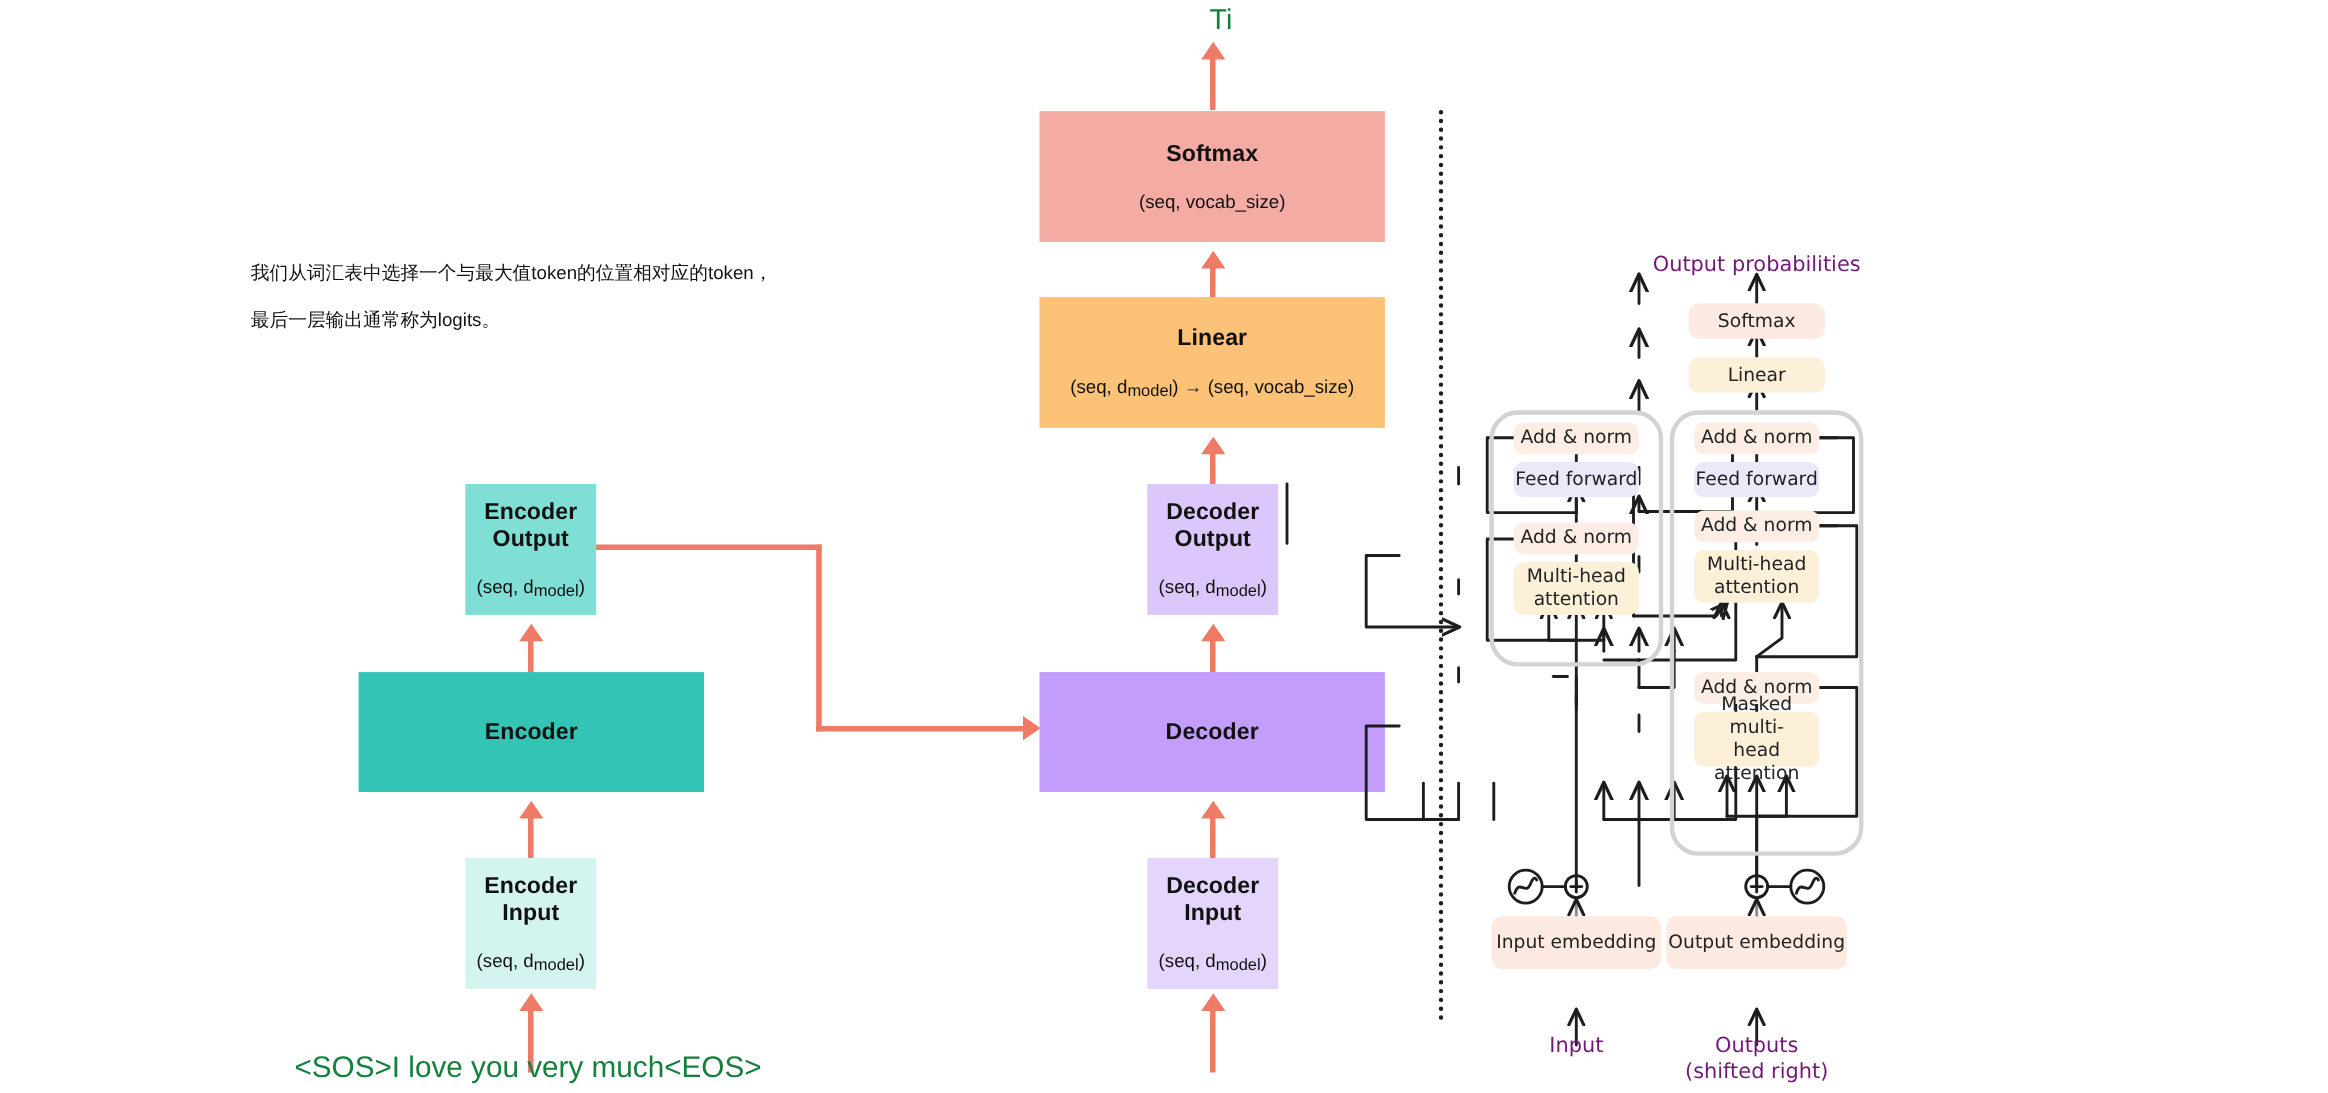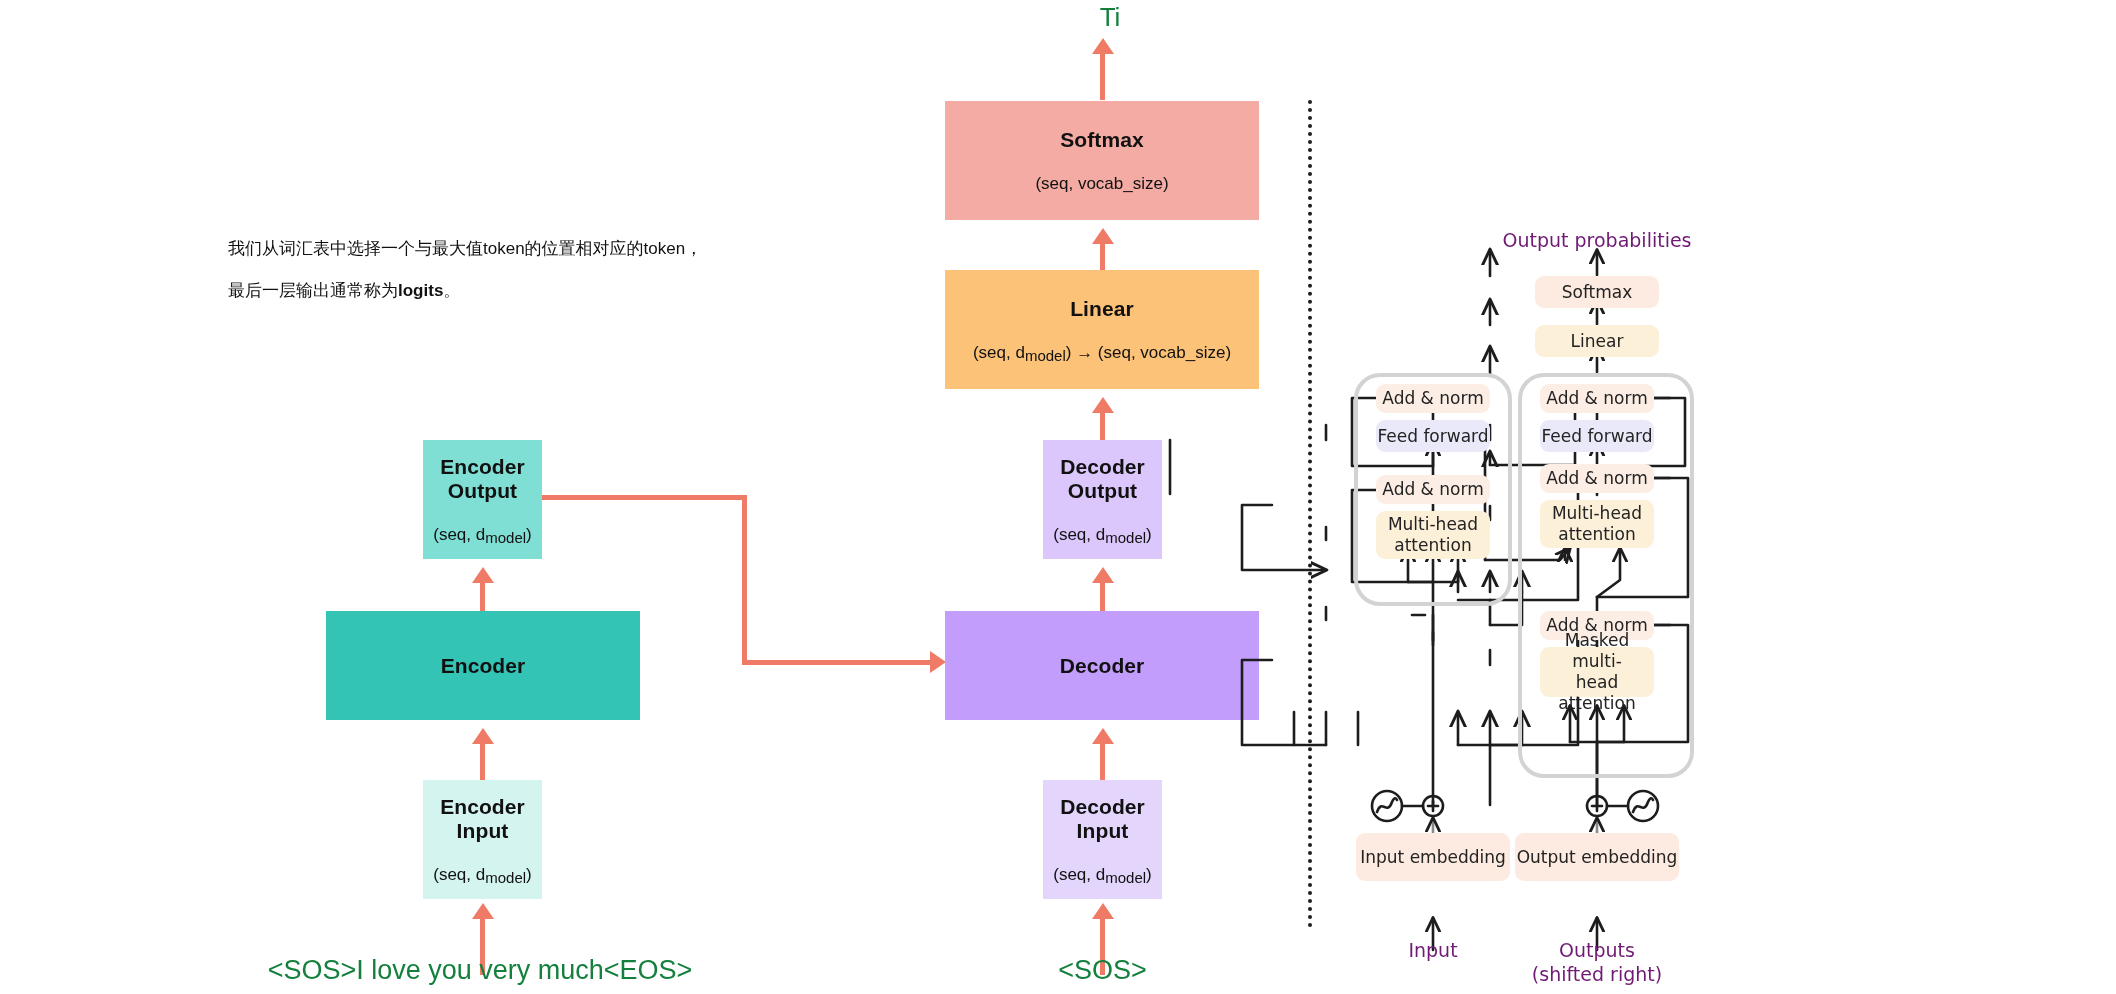--- a/index.html
+++ b/index.html
@@ -19,21 +19,21 @@
   }
   .blk .t1{font-weight:bold;font-size:21px;line-height:24px;letter-spacing:.1px;}
   .blk .t2{font-size:17px;line-height:20px;margin-top:22px;font-weight:400;}
   .blk .t2 sub{font-size:15px;vertical-align:baseline;position:relative;top:3px;}
 
   
   #note{
     position:absolute;left:228px;top:228px;width:700px;
     font-size:17px;line-height:42px;color:#111111;
   }
-  #note b{font-weight:bold;}
+  #note b{font-weight:normal;}
 
   
   .cap{position:absolute;color:#15803d;text-align:center;white-space:nowrap;}
 
   
   .vline{position:absolute;background:#ef7a65;width:5px;}
   .hline{position:absolute;background:#ef7a65;height:5px;}
   .ahead-up{
     position:absolute;width:0;height:0;
     border-left:11px solid transparent;border-right:11px solid transparent;
@@ -148,21 +148,20 @@
     <div class="t1">Input</div>
     <div class="t2"><span>(seq, d</span><sub>model</sub><span>)</span></div>
   </div>
 
   <div class="vline" style="left:480px;top:913px;height:62px;"></div>
   <div class="ahead-up" style="left:472px;top:903px;"></div>
   <div class="vline" style="left:1100px;top:913px;height:62px;"></div>
   <div class="ahead-up" style="left:1092px;top:903px;"></div>
 
   <div class="cap" style="left:180px;top:955px;width:600px;font-size:27px;">&lt;SOS&gt;I love you very much&lt;EOS&gt;</div>
-  <div class="cap" style="left:960px;top:955px;width:285px;font-size:27px;">&lt;SOS&gt;</div>
 
   <div id="divider"></div>
 
   <div id="mini">
 
     <svg viewBox="0 0 786 994">
       <defs>
         <marker id="ah" viewBox="0 0 10 10" refX="8.5" refY="5" markerWidth="7" markerHeight="7" orient="auto-start-reverse">
           <path d="M 0 0.8 L 9 5 L 0 9.2" fill="none" stroke="#1d1d1d" stroke-width="1.6" stroke-linecap="round" stroke-linejoin="round"></path>
         </marker>

